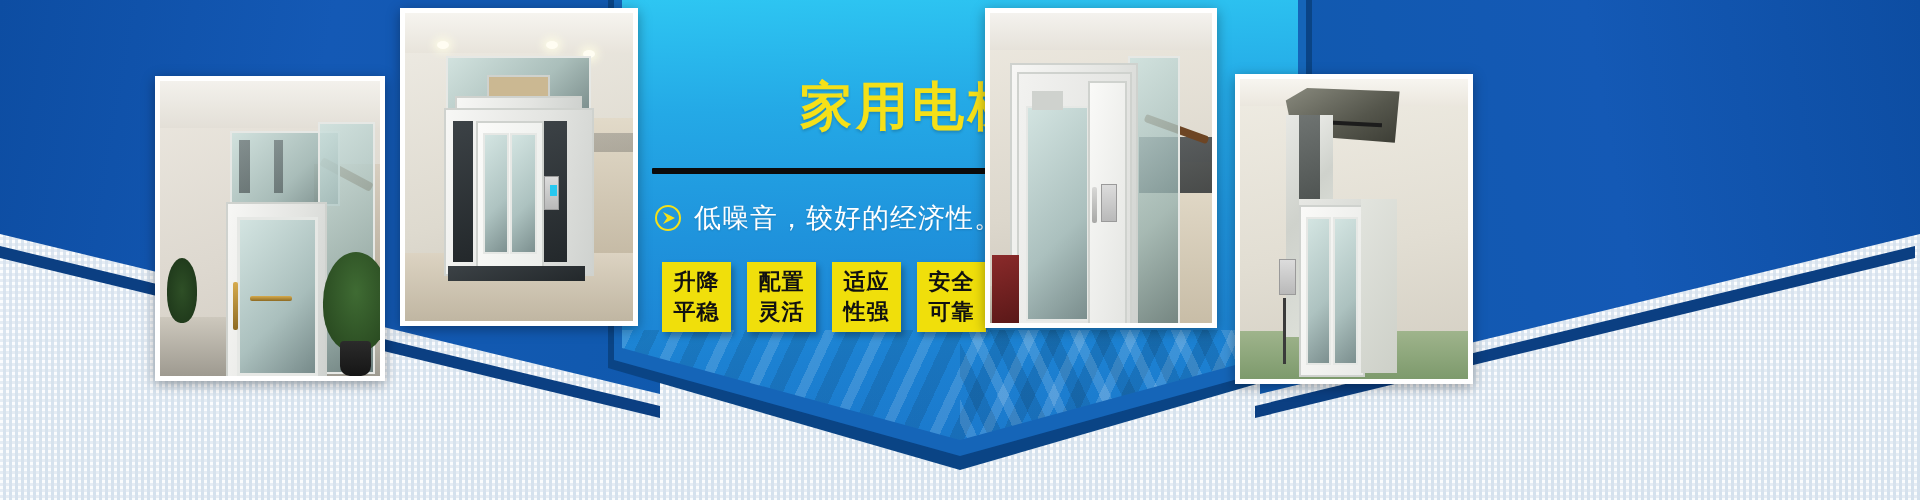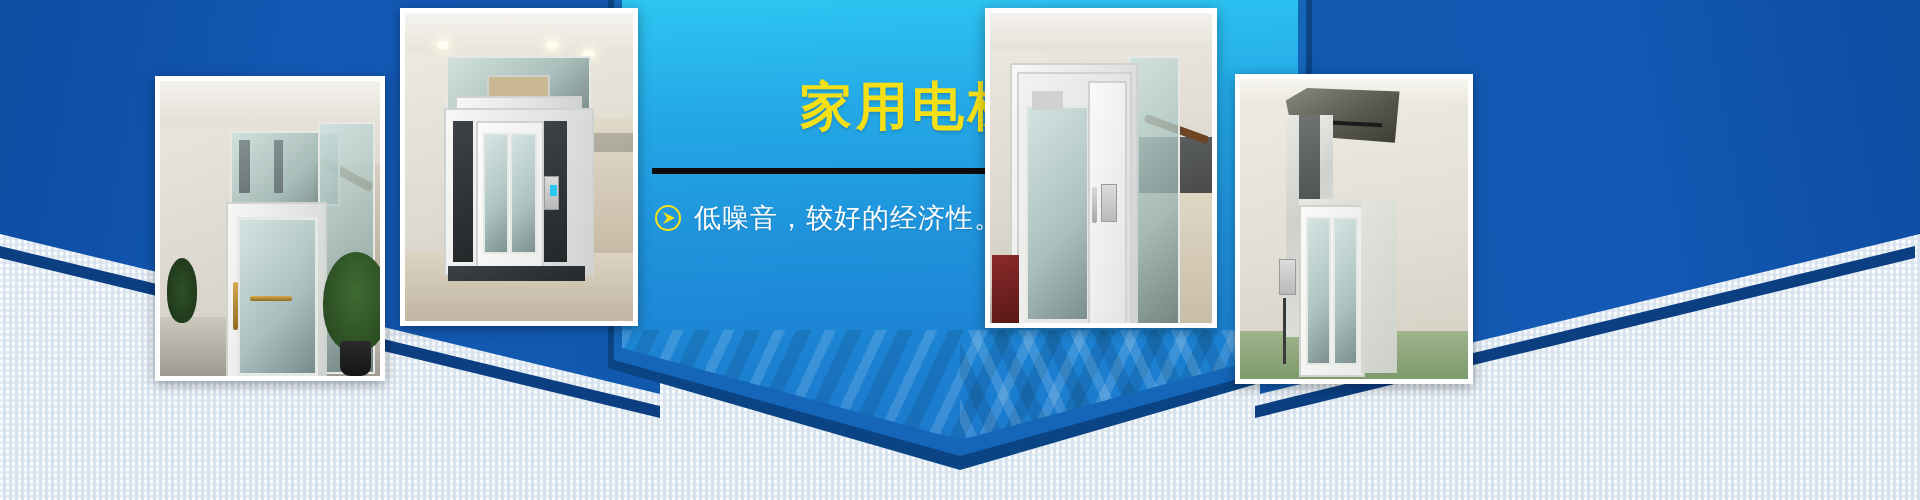--- a/index.html
+++ b/index.html
@@ -168,20 +168,38 @@
     <div class="divider"></div>
 
     <div class="subtitle-row">
       <svg class="arrow-icon" viewBox="0 0 28 28">
         <circle cx="14" cy="14" r="12" fill="none" stroke="#F5E018" stroke-width="2"></circle>
         <path d="M9 8 L21 14 L9 20 L13 14 Z" fill="#F5E018"></path>
       </svg>
       <div class="subtitle">低噪音，较好的经济性。</div>
     </div>
 
+    <div class="tags">
+      <div class="tag">
+        <span>升降</span>
+        <span>平稳</span>
+      </div>
+      <div class="tag">
+        <span>配置</span>
+        <span>灵活</span>
+      </div>
+      <div class="tag">
+        <span>适应</span>
+        <span>性强</span>
+      </div>
+      <div class="tag">
+        <span>安全</span>
+        <span>可靠</span>
+      </div>
+    </div>
   </div>
 
   <div class="photo ph1">
     <div class="inner">
       <div class="scene">
         <div class="wall"></div>
         <div class="ceil"></div>
         <div class="floor" style="background:linear-gradient(180deg,#cdc8bd,#9e9a90);"></div>
 
         <div class="stair" style="right:0;top:28%;width:30%;height:46%;background:linear-gradient(180deg,#d7cec0,#b6ab99);"></div>

